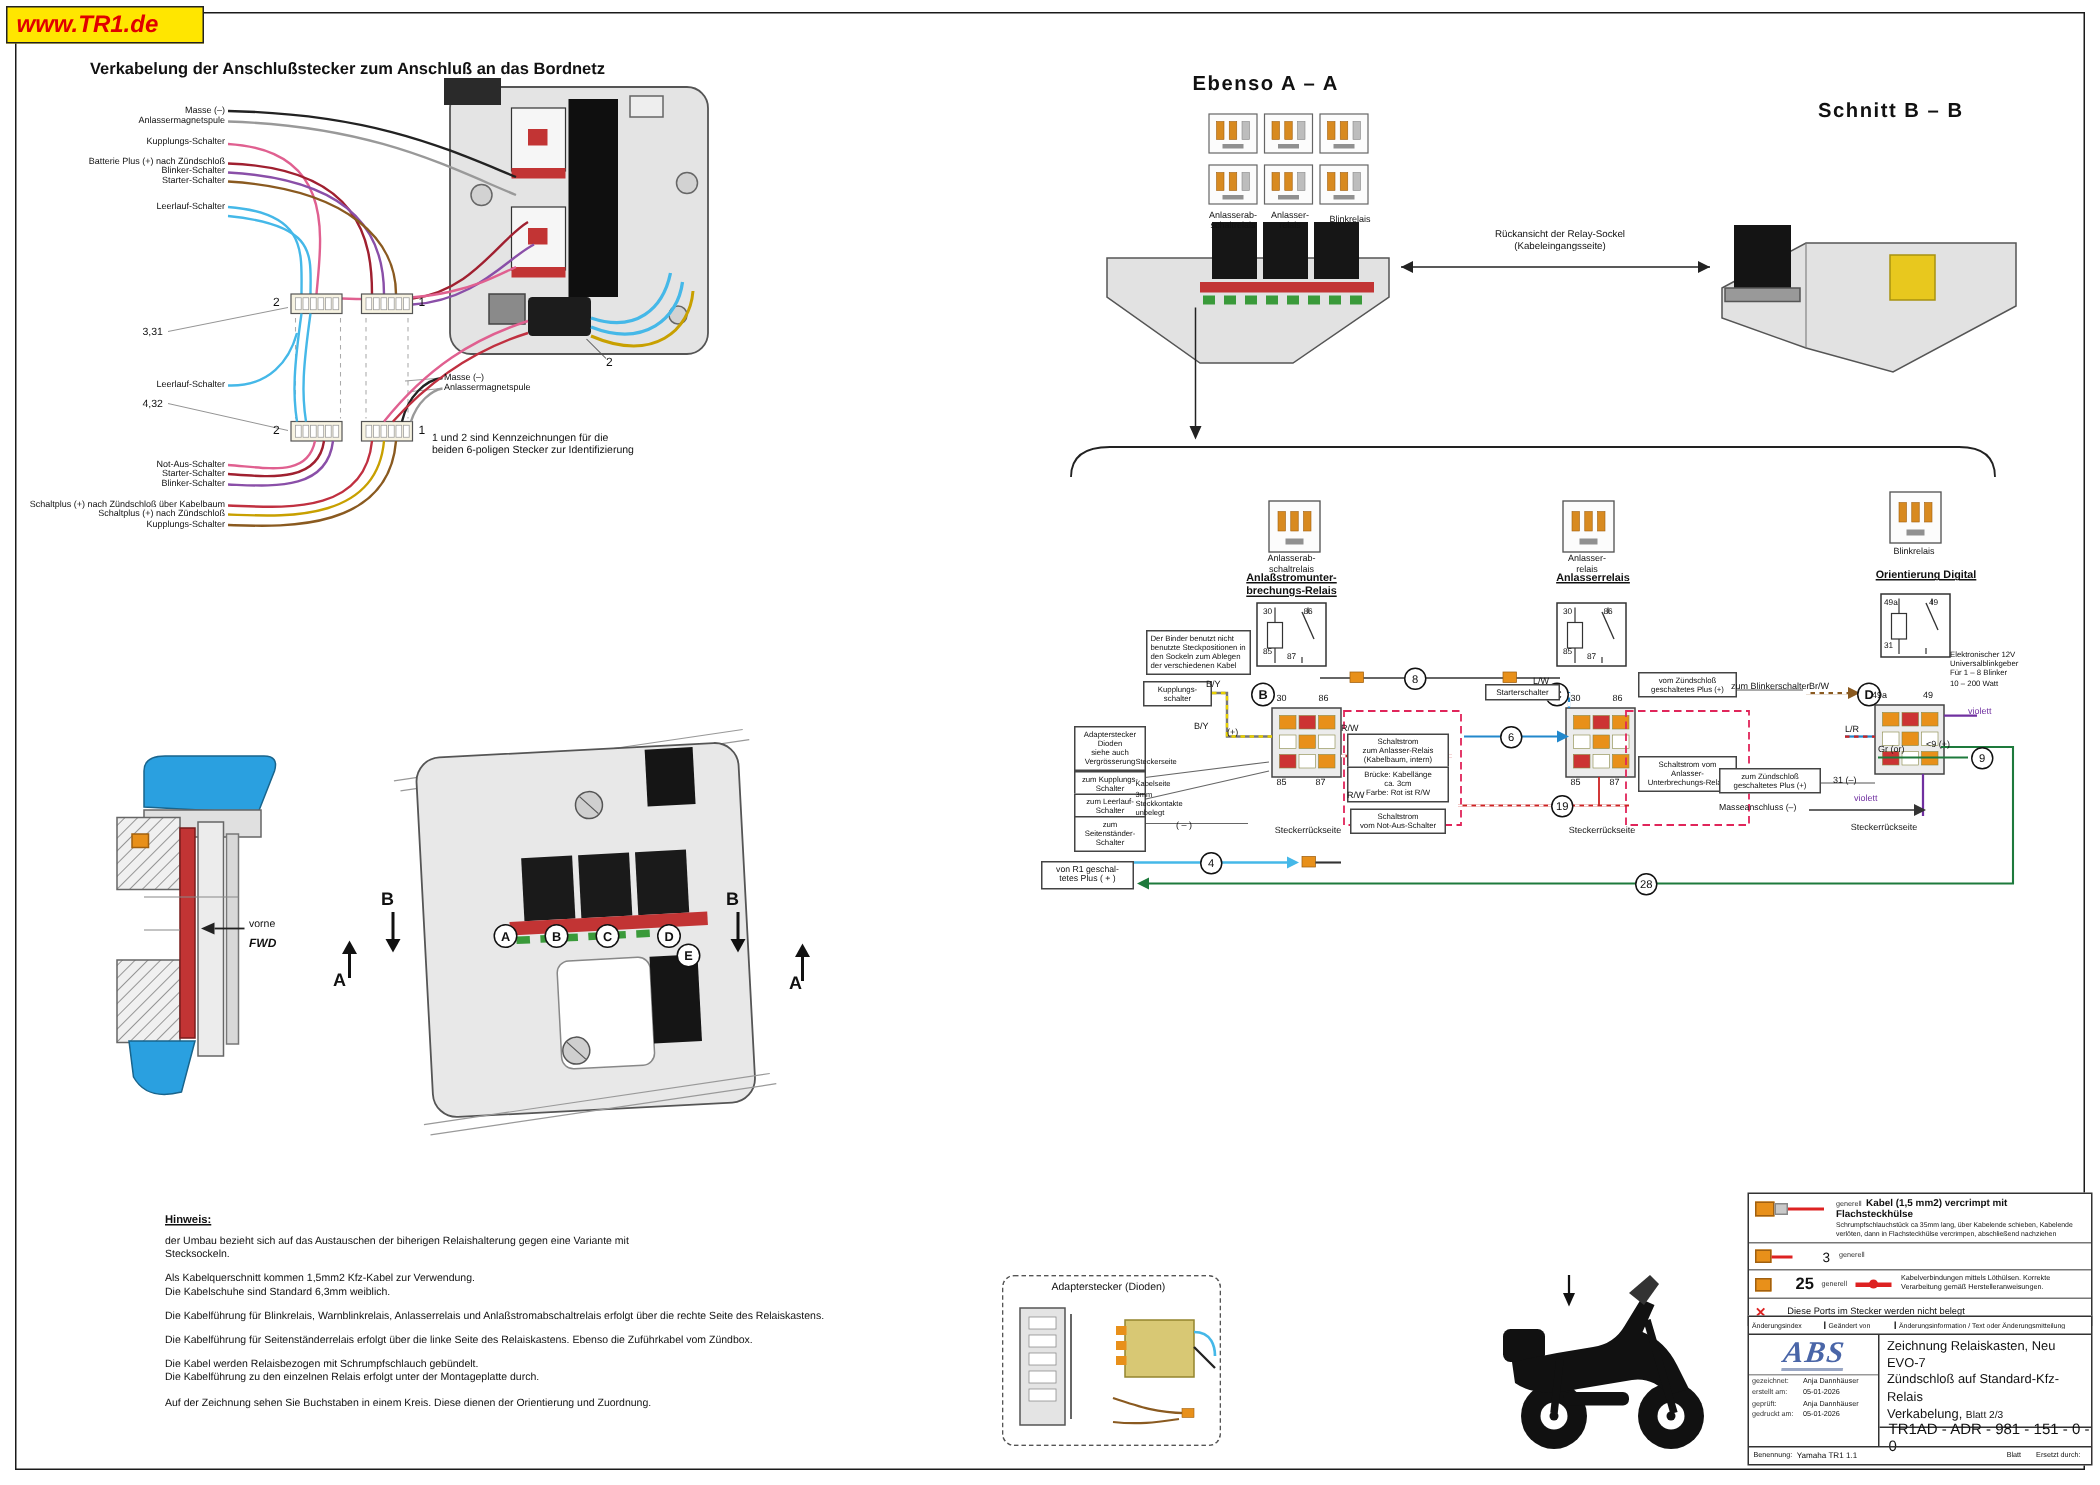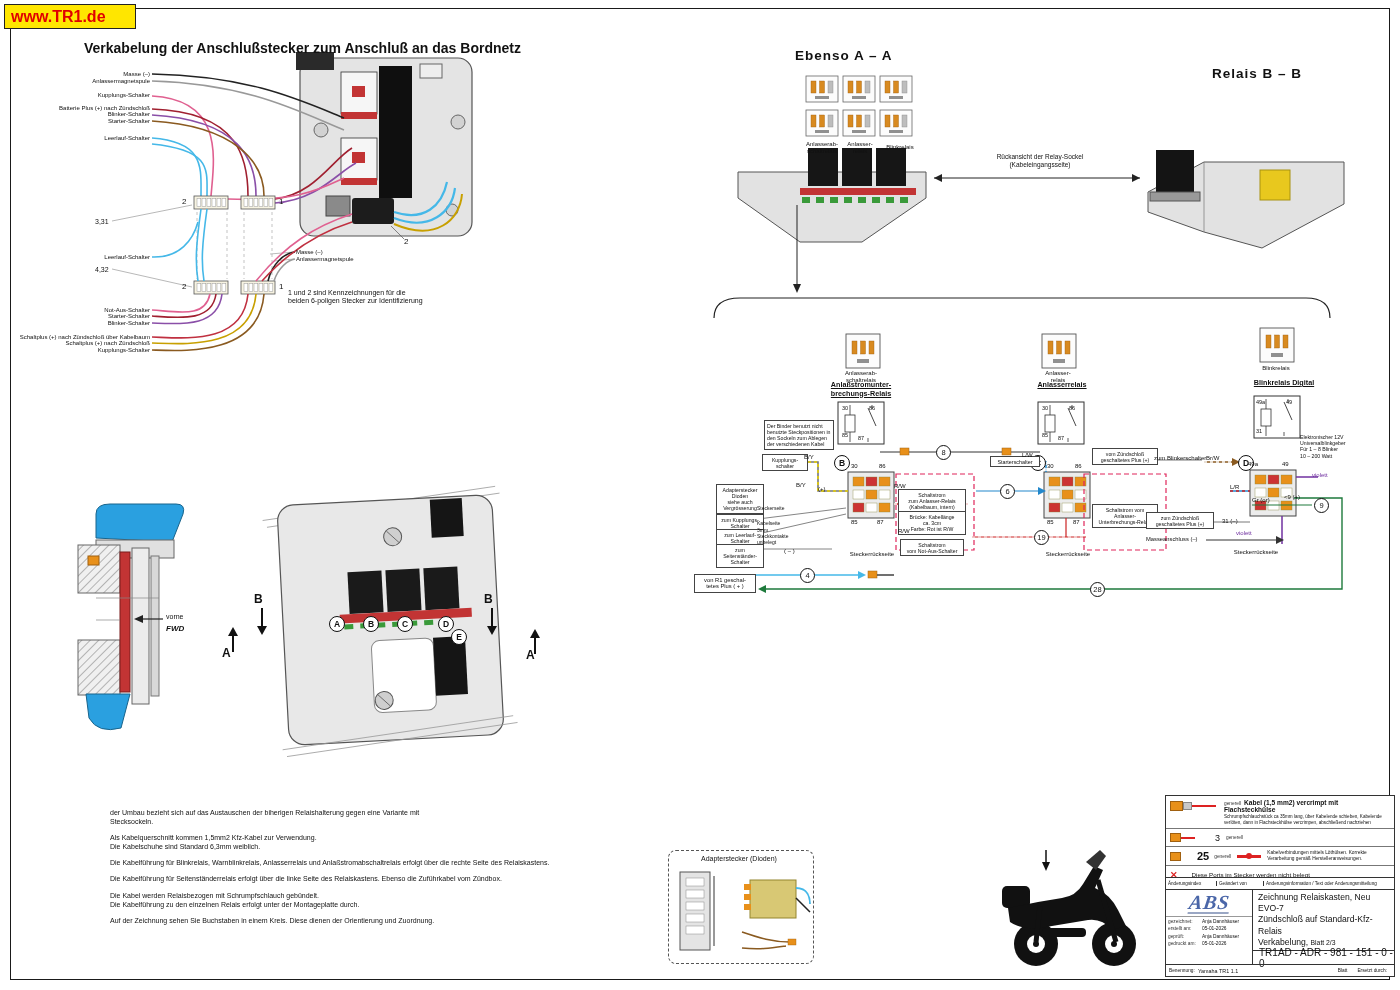--- a/index.html
+++ b/index.html
@@ -1,21 +1,21 @@
 <!DOCTYPE html>
 <html><head>
 <meta charset="utf-8">
 <style>
   html,body{margin:0;padding:0}
   #stage{position:relative;width:1400px;height:990px;background:#fff;
          font-family:"Liberation Sans",sans-serif;color:#111;overflow:hidden}
   svg.art{position:absolute;left:0;top:0;pointer-events:none}
   .frame{position:absolute;left:10px;top:8px;width:1378px;height:970px;border:1.5px solid #1a1a1a;pointer-events:none}
   .logo{position:absolute;left:4px;top:4px;width:124px;height:23px;background:#ffe600;border:1px solid #222;
-        display:flex;align-items:center;padding-left:6px;font-size:16px;font-weight:bold;color:#e00000;}
+        display:flex;align-items:center;padding-left:6px;font-size:16px;font-weight:bold;color:#e00000;font-style:italic}
   .lbl{position:absolute;font-size:6px;line-height:1.2;white-space:nowrap}
   .ra{text-align:right}
   .c{text-align:center}
   .b{font-weight:bold}
   .u{text-decoration:underline}
   .pre{white-space:pre-line}
   .wrap{white-space:normal}
   .box{position:absolute;border:0.8px solid #444;background:#fff;font-size:5.2px;line-height:1.2;padding:1.5px 2px;text-align:center}
   .cn{position:absolute;width:13px;height:13px;border:1px solid #111;border-radius:50%;background:#fff;font-size:7.5px;line-height:13px;text-align:center}
   .cl{position:absolute;width:14px;height:14px;border:1.3px solid #111;border-radius:50%;background:#fff;font-size:8.5px;font-weight:bold;line-height:14px;text-align:center}
@@ -342,21 +342,21 @@
     <line x1="1046" y1="850" x2="1046" y2="862" stroke="#111" stroke-width="1.5"></line>
     <polygon points="1042,862 1050,862 1046,871" fill="#111"></polygon>
   </g>
 </svg>
 
 <div class="frame"></div>
 <div class="logo">
       <span>www.TR1.de</span>
     </div>
 
-<div class="lbl b" style="left:84px;top:40px;font-size:14px">Verkabelung der Anschlußstecker zum Anschluß an das Bordnetz</div>
+<div class="lbl b" style="left:60px;top:40px;font-size:11px">Verkabelung der Anschlußstecker zum Anschluß an das Bordnetz</div>
 
 <div class="lbl ra" style="left:20px;top:71px;width:130px">Masse (–)</div>
 <div class="lbl ra" style="left:20px;top:78px;width:130px">Anlassermagnetspule</div>
 <div class="lbl ra" style="left:20px;top:92px;width:130px">Kupplungs-Schalter</div>
 <div class="lbl ra" style="left:20px;top:105px;width:130px">Batterie Plus (+) nach Zündschloß</div>
 <div class="lbl ra" style="left:20px;top:111px;width:130px">Blinker-Schalter</div>
 <div class="lbl ra" style="left:20px;top:118px;width:130px">Starter-Schalter</div>
 <div class="lbl ra" style="left:20px;top:135px;width:130px">Leerlauf-Schalter</div>
 
 <div class="lbl t7" style="left:95px;top:218px">3,31</div>
@@ -375,40 +375,40 @@
 beiden 6-poligen Stecker zur Identifizierung</div>
 
 <div class="lbl ra" style="left:18px;top:307px;width:132px">Not-Aus-Schalter</div>
 <div class="lbl ra" style="left:18px;top:313px;width:132px">Starter-Schalter</div>
 <div class="lbl ra" style="left:18px;top:320px;width:132px">Blinker-Schalter</div>
 <div class="lbl ra" style="left:18px;top:334px;width:132px">Schaltplus (+) nach Zündschloß über Kabelbaum</div>
 <div class="lbl ra" style="left:18px;top:340px;width:132px">Schaltplus (+) nach Zündschloß</div>
 <div class="lbl ra" style="left:18px;top:347px;width:132px">Kupplungs-Schalter</div>
 
 <div class="lbl b t14" style="left:795px;top:48px;letter-spacing:1px">Ebenso A – A</div>
-<div class="lbl b t14" style="left:1212px;top:66px;letter-spacing:1px">Relais B – B</div>
+<div class="lbl b t14" style="left:1212px;top:66px;letter-spacing:1px">Schnitt B – B</div>
 
 <div class="lbl c pre" style="left:796px;top:141px;width:52px">Anlasserab-
 schaltrelais</div>
 <div class="lbl c pre" style="left:840px;top:141px;width:40px">Anlasser-
 relais</div>
 <div class="lbl c" style="left:878px;top:144px;width:44px">Blinkrelais</div>
 <div class="lbl c pre" style="left:960px;top:153px;width:160px;font-size:6.5px">Rückansicht der Relay-Sockel
 (Kabeleingangsseite)</div>
 
 <div class="lbl c pre" style="left:832px;top:370px;width:58px">Anlasserab-
 schaltrelais</div>
 <div class="lbl c pre" style="left:1030px;top:370px;width:56px">Anlasser-
 relais</div>
 <div class="lbl c" style="left:1248px;top:365px;width:56px">Blinkrelais</div>
 
 <div class="lbl b u c pre" style="left:818px;top:381px;width:86px;font-size:7.2px">Anlaßstromunter-
 brechungs-Relais</div>
 <div class="lbl b u c" style="left:1020px;top:381px;width:84px;font-size:7.2px">Anlasserrelais</div>
-<div class="lbl b u c" style="left:1238px;top:379px;width:92px;font-size:7.2px">Blinkrelais Digital</div>
+<div class="lbl b u c" style="left:1238px;top:379px;width:92px;font-size:7.2px">Orientierung Digital</div>
 
 <div class="box wrap" style="left:764px;top:420px;width:64px;text-align:left">Der Binder benutzt nicht benutzte Steckpositionen in den Sockeln zum Ablegen der verschiedenen Kabel</div>
 <div class="box pre" style="left:762px;top:454px;width:40px">Kupplungs-
 schalter</div>
 
 <div class="lbl" style="left:804px;top:454px">B/Y</div>
 <div class="lbl" style="left:796px;top:482px">B/Y</div>
 <div class="lbl" style="left:818px;top:486px">(+)</div>
 <div class="lbl" style="left:784px;top:548px">( – )</div>
 
@@ -510,20 +510,21 @@
 <div class="lbl b t12" style="left:484px;top:592px">B</div>
 <div class="lbl b t12" style="left:526px;top:648px">A</div>
 
 <div class="cl" style="left:329px;top:616px">A</div>
 <div class="cl" style="left:363px;top:616px">B</div>
 <div class="cl" style="left:397px;top:616px">C</div>
 <div class="cl" style="left:438px;top:616px">D</div>
 <div class="cl" style="left:451px;top:629px">E</div>
 
 <div class="hin">
+  <div class="ttl">Hinweis:</div>
   <div>der Umbau bezieht sich auf das Austauschen der biherigen Relaishalterung gegen eine Variante mit</div>
   <div>Stecksockeln.</div>
   <div style="margin-top:7px">Als Kabelquerschnitt kommen 1,5mm2 Kfz-Kabel zur Verwendung.</div>
   <div>Die Kabelschuhe sind Standard 6,3mm weiblich.</div>
   <div style="margin-top:7px">Die Kabelführung für Blinkrelais, Warnblinkrelais, Anlasserrelais und Anlaßstromabschaltrelais erfolgt über die rechte Seite des Relaiskastens.</div>
   <div style="margin-top:7px">Die Kabelführung für Seitenständerrelais erfolgt über die linke Seite des Relaiskastens. Ebenso die Zuführkabel vom Zündbox.</div>
   <div style="margin-top:7px">Die Kabel werden Relaisbezogen mit Schrumpfschlauch gebündelt.</div>
   <div>Die Kabelführung zu den einzelnen Relais erfolgt unter der Montageplatte durch.</div>
   <div style="margin-top:7px">Auf der Zeichnung sehen Sie Buchstaben in einem Kreis. Diese dienen der Orientierung und Zuordnung.</div>
 </div>

